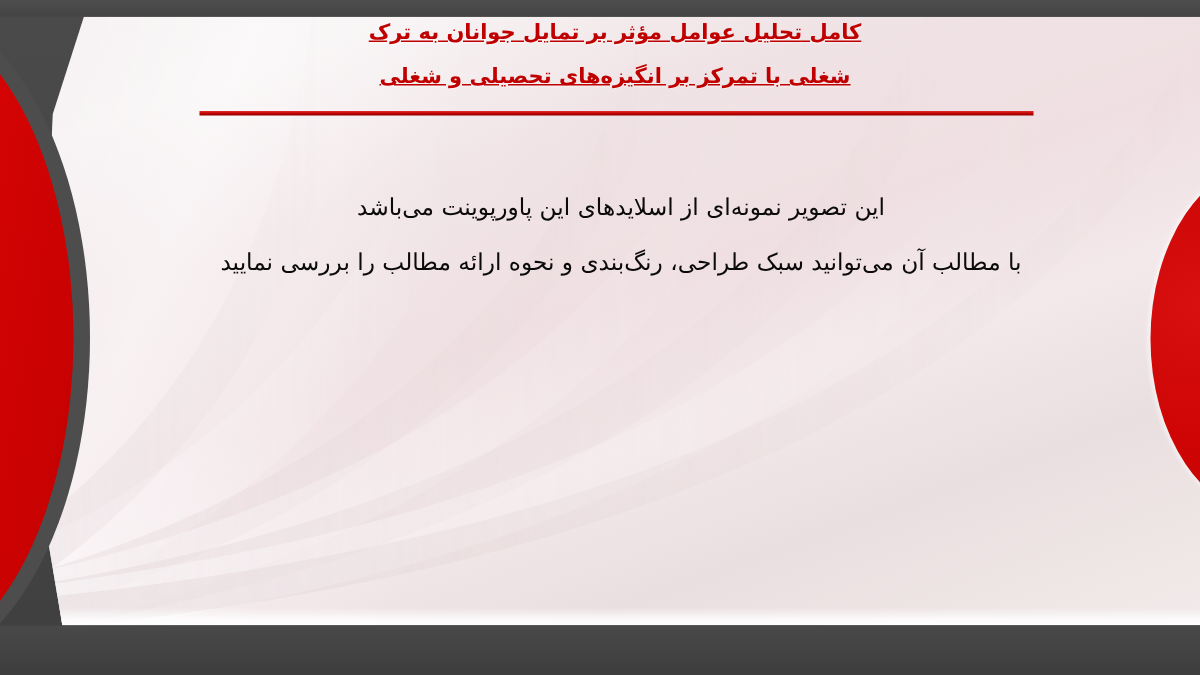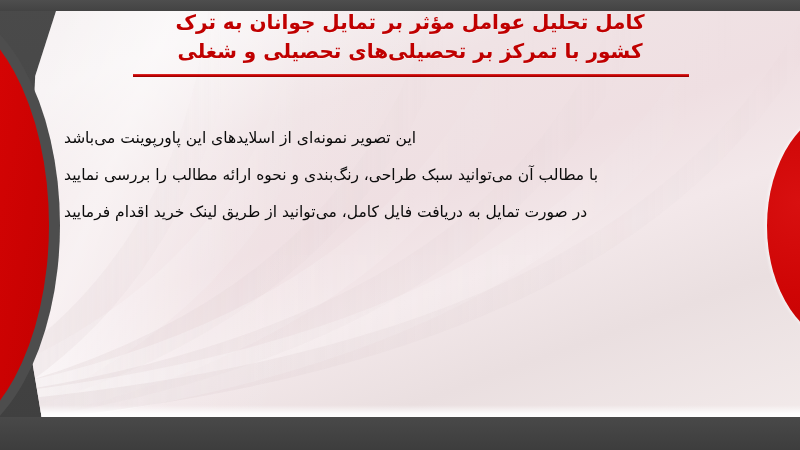--- a/index.html
+++ b/index.html
@@ -92,40 +92,41 @@
 
   
   .title-block {
     position: absolute;
     left: 60px; top: 8px;
     width: 700px;
     text-align: center;
   }
   .title-line {
     color: #c00000;
-    font-size: 20px;
+    font-size: 14px;
     font-weight: 700;
     line-height: 29px;
     letter-spacing: 0px;
     white-space: nowrap;
     text-shadow: 0 1px 0 rgba(255,255,255,.35);
+    text-decoration: underline;
   }
   .title-rule {
     position: absolute;
     left: 133px; top: 74px;
     width: 556px; height: 3px;
     background: linear-gradient(180deg,#e03030 0%, #c00000 55%, #8e0000 100%);
   }
 
   
   .body-block {
     position: absolute;
     right: 36px; top: 120px;
     width: 700px;
-    text-align: left;
+    text-align: center;
     direction: rtl;
   }
   .body-line {
     color: #0a0a0a;
     font-size: 15.5px;
     font-weight: 400;
     line-height: 37px;
     white-space: nowrap;
   }
 
@@ -176,23 +177,22 @@
 
   <div class="left-arc-wrap">
     <div class="left-arc-border"></div>
     <div class="left-arc-fill"></div>
   </div>
 
   <div class="right-ellipse"></div>
 
   <div class="title-block">
     <div class="title-line">کامل تحلیل عوامل مؤثر بر تمایل جوانان به ترک</div>
-    <div class="title-line">کشور با تمرکز بر تحصیلی‌های تحصیلی و شغلی</div>
+    <div class="title-line">شغلی با تمرکز بر انگیزه‌های تحصیلی و شغلی</div>
   </div>
   <div class="title-rule"></div>
 
   <div class="body-block">
     <div class="body-line">این تصویر نمونه‌ای از اسلایدهای این پاورپوینت می‌باشد</div>
     <div class="body-line">با مطالب آن می‌توانید سبک طراحی، رنگ‌بندی و نحوه ارائه مطالب را بررسی نمایید</div>
-    <div class="body-line">در صورت تمایل به دریافت فایل کامل، می‌توانید از طریق لینک خرید اقدام فرمایید</div>
   </div>
 
 </div>
 
 </body></html>

